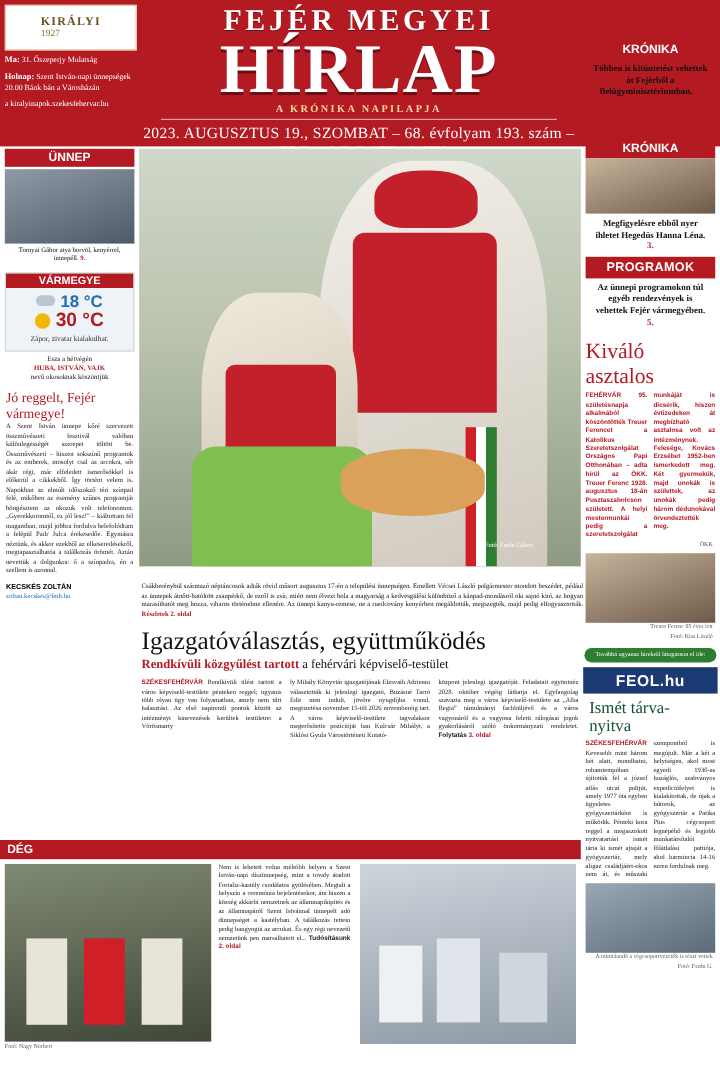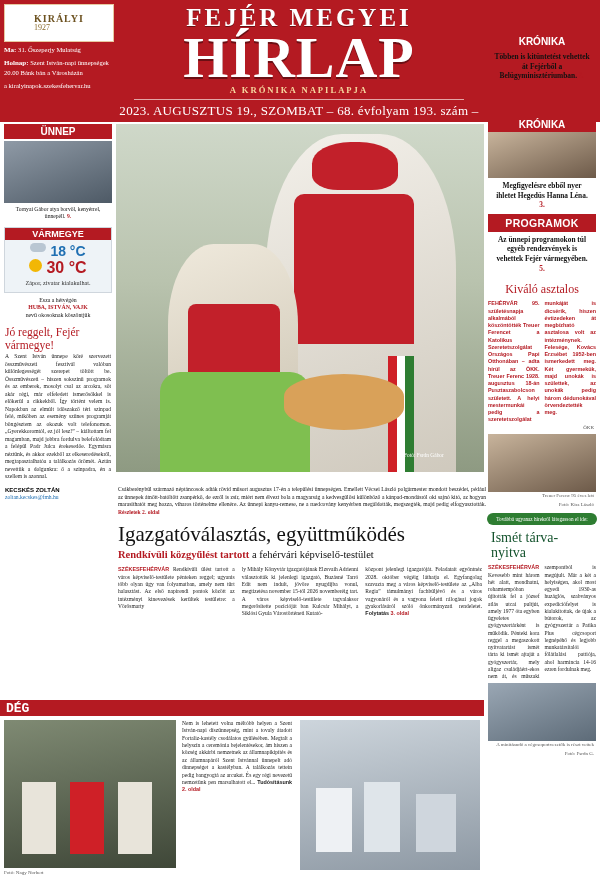--- a/index.html
+++ b/index.html
@@ -28,21 +28,21 @@
   .rail{position:absolute;left:484px;top:0;width:116px;height:888px;}
   .rail-box{width:116px;box-sizing:border-box;padding:0 4px;}
   .kronika-bar{background:#b41a22;color:#fff;font-family:"Liberation Sans",sans-serif;font-weight:bold;
                font-size:10px;text-align:center;padding:2px 0;margin-top:32px;}
   .kronika-txt{font-size:7.4px;line-height:1.3;text-align:center;color:#111;padding:3px 5px 4px;font-weight:bold;}
   .kronika-txt .pg{color:#b41a22;}
   .rail-photo{width:108px;height:46px;margin:0 auto;background:linear-gradient(160deg,#9aa7b4,#5d6b78);}
   .rail-photo.portrait{background:linear-gradient(160deg,#c8b49c,#6d5a49);}
   .prog-bar{background:#b41a22;color:#fff;font-family:"Liberation Sans",sans-serif;font-weight:bold;
             font-size:10.5px;text-align:center;padding:3px 0;letter-spacing:.3px;}
-  .kivalo-h{font-family:"Liberation Serif",serif;font-size:12px;color:#b41a22;text-align:center;padding:5px 0 3px;}
+  .kivalo-h{font-family:"Liberation Serif",serif;font-size:18px;color:#b41a22;padding:5px 0 3px;}
   .rail-article{font-size:5.5px;line-height:1.32;text-align:justify;column-count:2;column-gap:5px;color:#1a1a1a;}
   .rail-article .lead{font-family:"Liberation Sans",sans-serif;font-weight:bold;color:#b41a22;font-size:5.4px;}
   .rail-credit{font-size:5px;text-align:right;color:#555;padding:1px 2px 0;}
   .rail-img-cap{font-size:5px;text-align:right;color:#555;padding:1px 2px 3px;}
   .feol-bar{margin:4px 2px;height:22px;background:#1b3a73;color:#fff;display:flex;align-items:center;
             justify-content:center;font-family:"Liberation Sans",sans-serif;font-weight:bold;font-size:13px;letter-spacing:.5px;}
   .feol-note{background:#2e7d32;color:#fff;font-size:5.2px;text-align:center;border-radius:8px;
              padding:3px 4px;margin:3px 3px 4px;line-height:1.25;}
   .ismet-h{font-family:"Liberation Serif",serif;font-size:14px;color:#14532d;padding:2px 3px 4px;line-height:1.05;}
   .rail-photo.big{width:108px;height:58px;}
@@ -50,21 +50,21 @@
   
   .lrail{position:absolute;left:0;top:122px;width:116px;}
   .unnep-bar{margin:2px 4px 0;background:#b41a22;color:#fff;font-family:"Liberation Sans",sans-serif;
              font-weight:bold;font-size:10px;text-align:center;padding:2px 0;}
   .lr-photo{width:108px;height:62px;margin:2px auto 0;background:linear-gradient(160deg,#8f9aa6,#4e5a66);}
   .lr-cap{font-size:5.6px;line-height:1.3;color:#111;padding:3px 5px;text-align:center;}
   .lr-cap .pg{color:#b41a22;font-weight:bold;}
   .idojaras{margin:3px 4px 0;border:1px solid #cfd6dd;background:#eef3f7;padding:3px 4px 5px;text-align:center;}
   .idojaras .hd{background:#b41a22;color:#fff;font-family:"Liberation Sans",sans-serif;font-weight:bold;
                 font-size:9px;padding:1px 0;margin:-3px -4px 3px;}
-  .temp-row{display:flex;align-items:flex-start;justify-content:center;gap:4px;font-family:"Liberation Sans",sans-serif;}
+  .temp-row{display:flex;align-items:center;justify-content:center;gap:4px;font-family:"Liberation Sans",sans-serif;}
   .t-low{color:#1f6fb2;font-size:14px;font-weight:bold;}
   .t-high{color:#b41a22;font-size:16px;font-weight:bold;}
   .sun{width:13px;height:13px;border-radius:50%;background:#f2b705;display:inline-block;}
   .cloud{width:16px;height:9px;border-radius:6px;background:#b9c6d2;display:inline-block;}
   .wx-txt{font-size:6.2px;color:#333;margin-top:2px;line-height:1.3;}
   .nev{font-size:5.8px;line-height:1.35;padding:4px 5px 0;text-align:center;color:#111;}
   .nev b{color:#b41a22;}
   .joreggelt{font-family:"Liberation Serif",serif;font-size:11.5px;color:#b41a22;padding:6px 5px 2px;line-height:1.1;}
   .lr-body{font-size:5.6px;line-height:1.34;text-align:justify;padding:0 5px;color:#1a1a1a;}
   .byline{padding:6px 5px 0;font-size:5.6px;line-height:1.3;}
@@ -100,21 +100,21 @@
   .mid-dek{font-family:"Liberation Serif",serif;font-size:10.5px;padding:4px 2px 0;color:#111;}
   .mid-dek b{color:#b41a22;text-align:right;}
   .mid-cols{display:flex;gap:7px;padding:6px 2px 0;}
   .mid-col{width:117px;font-size:5.5px;line-height:1.33;text-align:justify;color:#1a1a1a;}
   .loc{font-family:"Liberation Sans",sans-serif;font-weight:bold;font-size:5.4px;color:#b41a22;}
   .cont{font-family:"Liberation Sans",sans-serif;font-weight:bold;font-size:5.4px;}
   .cont .pg{color:#b41a22;}
 
   
   .deg{position:absolute;left:0;top:700px;width:484px;height:16px;background:#b41a22;color:#fff;display:flex;align-items:center;}
-  .deg .tag{font-family:Liberation Mono, monospace;font-weight:bold;font-size:13px;padding:0 6px;}
+  .deg .tag{font-family:Liberation Sans, sans-serif;font-weight:bold;font-size:10px;padding:0 6px;}
   .deg .txt{font-family:"Liberation Serif",serif;font-size:9.6px;}
   .bottom{position:absolute;left:0;top:720px;width:484px;height:168px;}
   .b-photo{position:absolute;left:4px;top:0;width:172px;height:148px;
            background:linear-gradient(170deg,#7f8a73,#3f4738);}
   .b-photo .d1,.b-photo .d2,.b-photo .d3{position:absolute;bottom:14px;width:34px;height:72px;background:#e8e4da;}
   .b-photo .d1{left:18px;} .b-photo .d2{left:66px;background:#cf2027;} .b-photo .d3{left:114px;}
   .b-cap{position:absolute;left:4px;top:150px;width:172px;font-size:5px;color:#555;}
   .b-text{position:absolute;left:182px;top:0;width:110px;font-size:5.5px;line-height:1.34;text-align:justify;color:#1a1a1a;}
   .b-photo2{position:absolute;left:300px;top:0;width:180px;height:150px;
             background:linear-gradient(170deg,#cdd5dc,#8e99a4);}
@@ -178,20 +178,21 @@
       <div class="kivalo-h">Kiváló asztalos</div>
       <div class="rail-article">
         <span class="lead">FEHÉRVÁR 95. születésnapja alkalmából köszöntötték Treuer Ferencet a Katolikus Szeretetszolgálat Országos Papi Otthonában – adta hírül az ÖKK. Treuer Ferenc 1928. augusztus 18-án Pusztaszabolcson született. A helyi mestermunkái pedig a szeretetszolgálat munkáját is dicsérik, hiszen évtizedeken át megbízható asztalosa volt az intézménynek. Felesége, Kovács Erzsébet 1952-ben ismerkedett meg. Két gyermekük, majd unokák is születtek, az unokák pedig három dédunokával örvendeztették meg.</span>
       </div>
       <div class="rail-credit">ÖKK</div>
       <div class="rail-photo big portrait" style="margin-top:4px"></div>
       <div class="rail-img-cap">Treuer Ferenc 95 éves lett</div>
       <div class="rail-img-cap">Fotó: Kiss László</div>
     </div>
     <div class="feol-note">Továbbá ugyanaz hírekről látogasson el ide:</div>
+    <div class="feol-bar">FEOL.hu</div>
     <div class="rail-box">
       <div class="ismet-h">Ismét tárva-nyitva</div>
       <div class="rail-article">
         <span class="lead">SZÉKESFEHÉRVÁR</span>
         <span>Kevesebb mint három hét alatt, mondhatni, rohamtempóban újították fel a józsef atlás utcai pultjút, amely 1977 óta egyben ügyeletes gyógyszertárként is működik. Pénteki kora reggel a megaszokott nyitvatartást ismét tárta ki ismét ajtaját a gyógyszertár, mely aligaz családjáért-ekos nem át, és műszaki szempontból is megújult. Már a két a helyiségen, akol most egyedi 1930-as huzáglós, szabványos expedíciófelyet is kialakítottak, de újak a bútorok, az gyógyszertár a Patika Plus cégcsoport legnépéhő és legjobb munkatársítalói főlátlalási pattiója, ahol harmincia 14-16 ezren fordulnak meg.</span>
       </div>
       <div class="rail-photo big" style="margin-top:3px"></div>
       <div class="rail-img-cap">A minitáandó a cégcsoportvezetők is részt vettek</div>
       <div class="rail-img-cap">Fotó: Fsrdn G.</div>
     </div>

